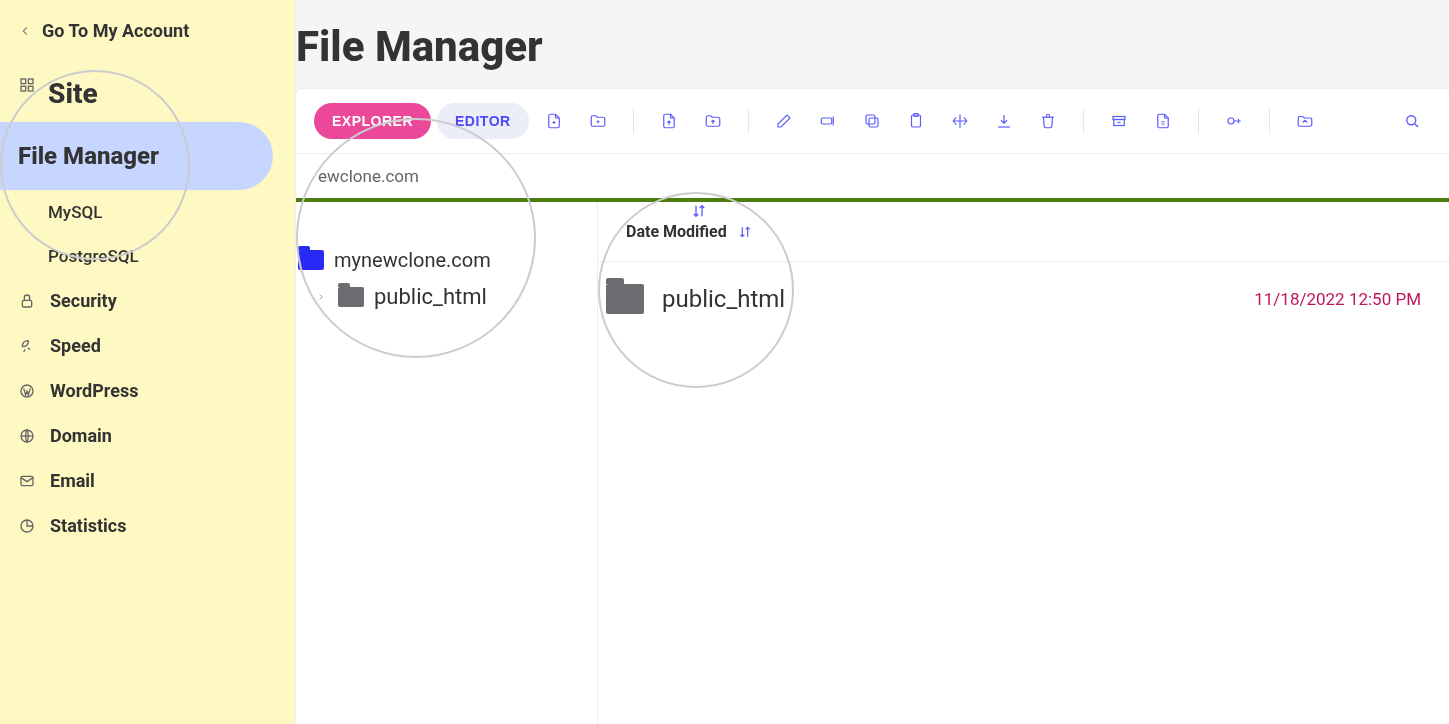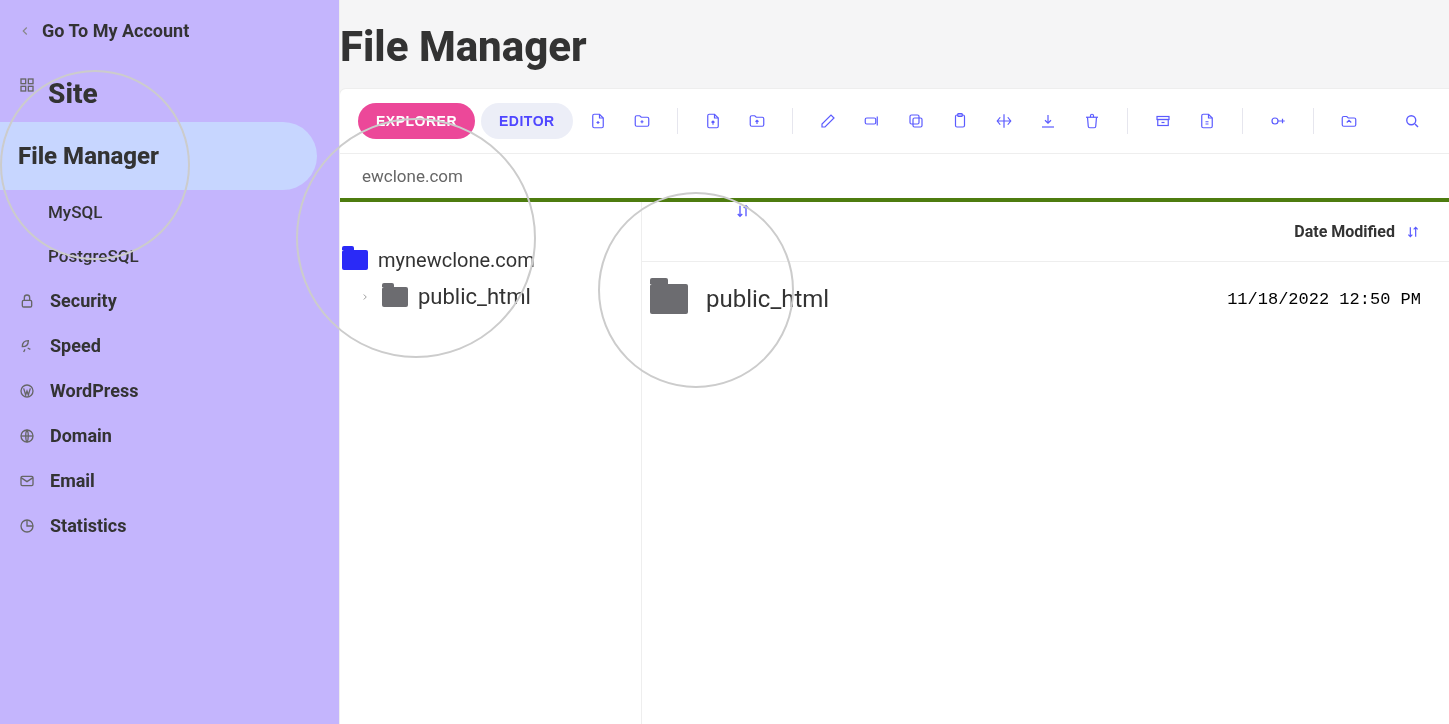--- a/index.html
+++ b/index.html
@@ -9,22 +9,22 @@
     width: 1449px;
     height: 724px;
     overflow: hidden;
     position: relative;
     color: #333;
   }
   .layout { display: flex; height: 100%; }
 
   
   .sidebar {
-    width: 340px;
-    background: #c4b5fd;
+    width: 296px;
+    background: #fef9c3;
     border-right: 1px solid #eee;
     padding-top: 14px;
   }
   .back-row {
     display: flex;
     align-items: center;
     gap: 10px;
     padding: 6px 18px 16px 18px;
     font-weight: 700;
     font-size: 18px;
@@ -138,37 +138,37 @@
   .tree-caret { width:14px; display:flex; justify-content:center; color:#888; }
   .folder-blue { width:26px; height:20px; background:#2a2af7; border-radius:2px 2px 2px 2px; position:relative; }
   .folder-blue:before { content:""; position:absolute; top:-4px; left:0; width:12px; height:4px; background:#2a2af7; border-radius:2px 2px 0 0; }
   .folder-grey { width:26px; height:20px; background:#6c6c70; border-radius:2px; position:relative; }
   .folder-grey:before { content:""; position:absolute; top:-4px; left:0; width:12px; height:4px; background:#6c6c70; border-radius:2px 2px 0 0; }
   .folder-grey.big { width:38px; height:30px; }
   .folder-grey.big:before { width:18px; height:6px; top:-6px; }
 
   .listing { flex:1; position:relative; padding-top: 0; }
   .list-head {
-    display:flex; align-items:center; justify-content:flex-end;
+    display:flex; align-items:center; justify-content:flex-start;
     padding: 20px 28px;
     border-bottom: 1px solid #eee;
     font-weight:700;
     gap:10px;
     position:relative;
   }
   .sort-arrows { position:absolute; left:92px; top:0px; color:#5b5bff; }
   .sort-col { color:#5b5bff; display:flex; align-items:center; gap:6px; }
   .list-row {
     display:flex; align-items:center; justify-content:space-between;
     padding: 22px 28px 22px 8px;
     font-size: 24px;
     cursor:pointer;
   }
   .list-row-left { display:flex; align-items:center; gap:18px; }
-  .list-date { font-size:17px; color:#000000;font-family:Liberation Mono, monospace; }
+  .list-date { font-size:17px; color:#be185d; }
 
   
   .lens {
     position:absolute;
     border: 2px solid #ccc;
     border-radius: 50%;
     pointer-events: none;
   }
   .lens1 { width:190px; height:190px; left:0px; top:70px; }
   .lens2 { width:240px; height:240px; left:296px; top:118px; }

